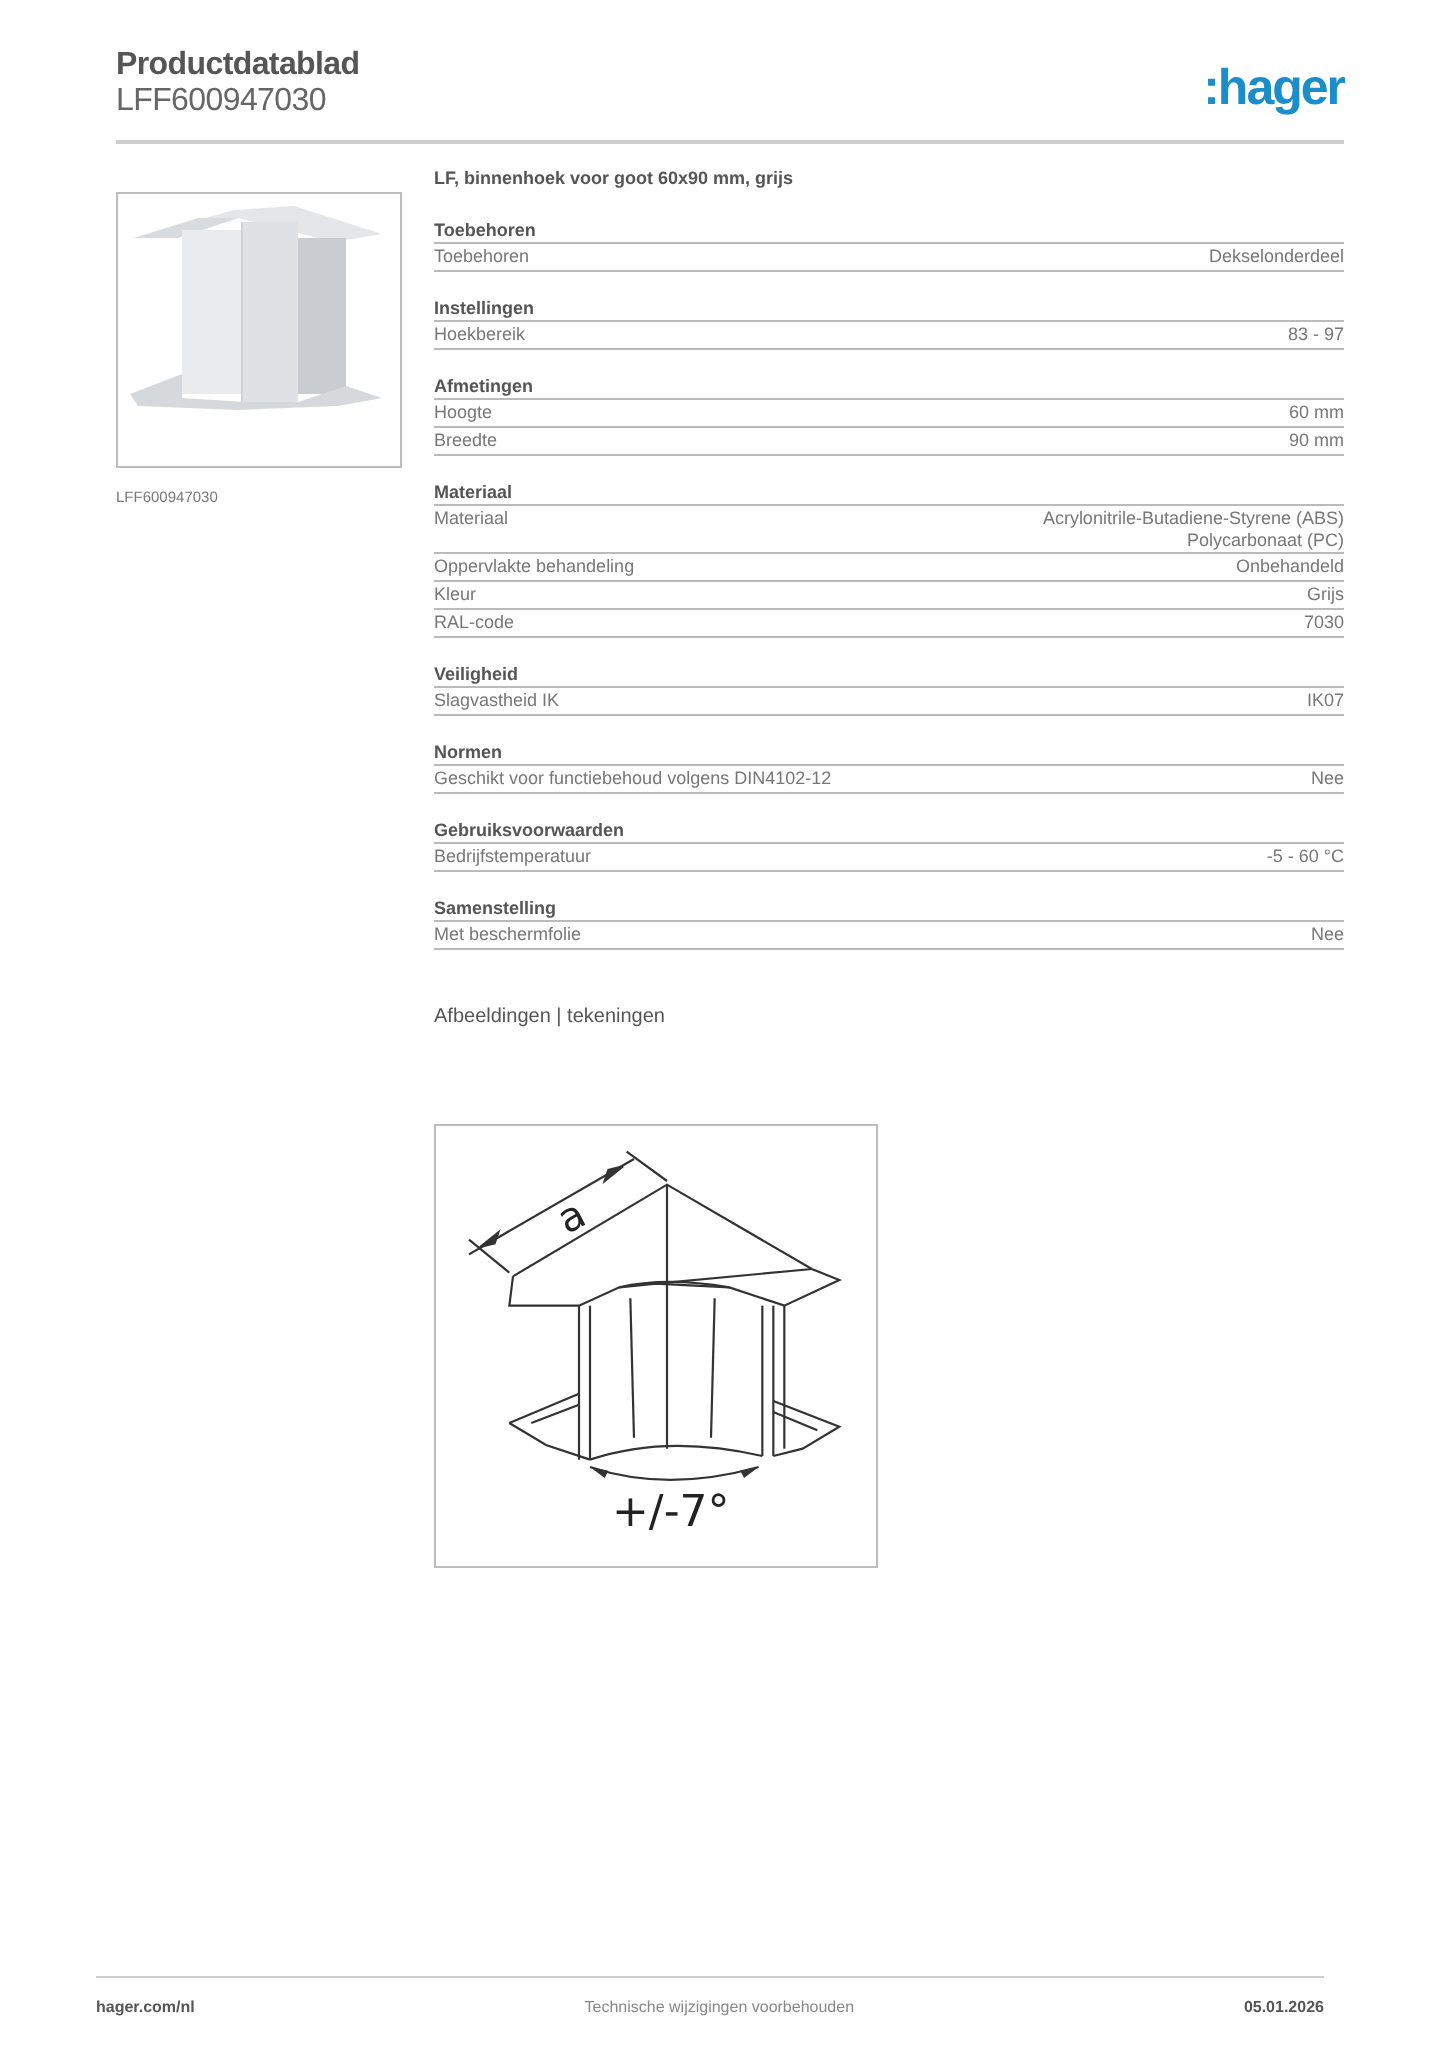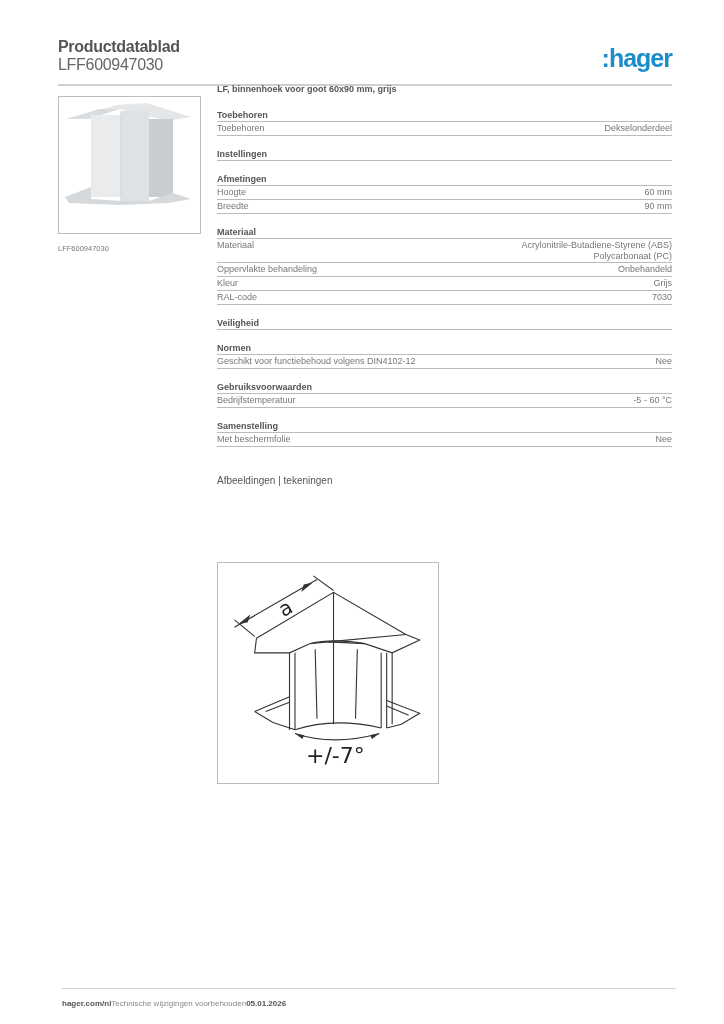--- a/index.html
+++ b/index.html
@@ -1,39 +1,39 @@
 <!DOCTYPE html>
 <html><head>
   <meta charset="utf-8">
   <style>
     * { box-sizing: border-box; margin: 0; padding: 0; }
     html, body { width: 724px; height: 1024px; background: #ffffff; overflow: hidden; }
     body { font-family: "Liberation Sans", sans-serif; color: #555; position: relative; }
 
-    .header { position: absolute; left: 58px; top: 38px; width: 614px; height: 48px; border-bottom: 2px solid #cfcfcf; }
+    .header { position: absolute; left: 58px; top: 24px; width: 614px; height: 48px; border-bottom: 2px solid #cfcfcf; }
     .doc-title { font-size: 16px; font-weight: bold; color: #555; letter-spacing: -0.3px; line-height: 18px; }
     .doc-code { font-size: 16px; color: #666; letter-spacing: -0.3px; line-height: 18px; }
     .logo { position: absolute; right: 0; top: 6px; font-size: 25px; font-weight: bold; color: #1b8ec9; letter-spacing: -1px; }
 
     .thumb { position: absolute; left: 58px; top: 96px; width: 143px; height: 138px; border: 1px solid #bdbdbd; background: #fff; }
     .thumb-caption { position: absolute; left: 58px; top: 244px; font-size: 7.5px; color: #777; }
 
     .main { position: absolute; left: 217px; top: 84px; width: 455px; }
     .product-desc { font-size: 9px; font-weight: bold; color: #555; height: 13px; }
     .tech-title { font-size: 9px; font-weight: bold; color: #555; margin-top: 22px; height: 13px; }
 
     .section { margin-top: 12px; }
     .section-head { font-size: 9px; font-weight: bold; color: #555; height: 13px; line-height: 12px; border-bottom: 1px solid #bbb; }
     .row { display: flex; justify-content: space-between; align-items: flex-start; font-size: 9px; color: #777; border-bottom: 1px solid #bbb; padding-top: 1px; line-height: 11px; min-height: 14px; }
     .row .val { text-align: right; white-space: pre-line; }
 
     .drawings-title { font-size: 10px; font-weight: normal; color: #555; margin-top: 28px; }
     .drawing { position: absolute; left: 217px; top: 562px; width: 222px; height: 222px; border: 1px solid #bdbdbd; background: #fff; }
 
-    .footer { position: absolute; left: 62px; top: 988px; width: 614px; border-top: 1px solid #cfcfcf; padding-top: 10px; display: flex; font-size: 8px; }
+    .footer { position: absolute; left: 48px; top: 988px; width: 614px; border-top: 1px solid #cfcfcf; padding-top: 10px; display: flex; justify-content: space-between; font-size: 8px; }
     .footer .left { font-weight: bold; color: #555; }
     .footer .mid { color: #888; }
     .footer .right { font-weight: bold; color: #555; }
   </style>
 </head>
 <body>
 
 <div class="header">
   <div class="doc-title">Productdatablad</div>
   <div class="doc-code">LFF600947030</div>
@@ -64,20 +64,24 @@
   <div class="section">
     <div class="section-head">Toebehoren</div>
     <div class="row">
       <span>Toebehoren</span>
       <span class="val">Dekselonderdeel</span>
     </div>
   </div>
 
   <div class="section">
     <div class="section-head">Instellingen</div>
+    <div class="row">
+      <span>Hoekbereik</span>
+      <span class="val">83 - 97</span>
+    </div>
   </div>
 
   <div class="section">
     <div class="section-head">Afmetingen</div>
     <div class="row">
       <span>Hoogte</span>
       <span class="val">60 mm</span>
     </div>
     <div class="row">
       <span>Breedte</span>
@@ -101,20 +105,24 @@
       <span class="val">Grijs</span>
     </div>
     <div class="row">
       <span>RAL-code</span>
       <span class="val">7030</span>
     </div>
   </div>
 
   <div class="section">
     <div class="section-head">Veiligheid</div>
+    <div class="row">
+      <span>Slagvastheid IK</span>
+      <span class="val">IK07</span>
+    </div>
   </div>
 
   <div class="section">
     <div class="section-head">Normen</div>
     <div class="row">
       <span>Geschikt voor functiebehoud volgens DIN4102-12</span>
       <span class="val">Nee</span>
     </div>
   </div>
 

